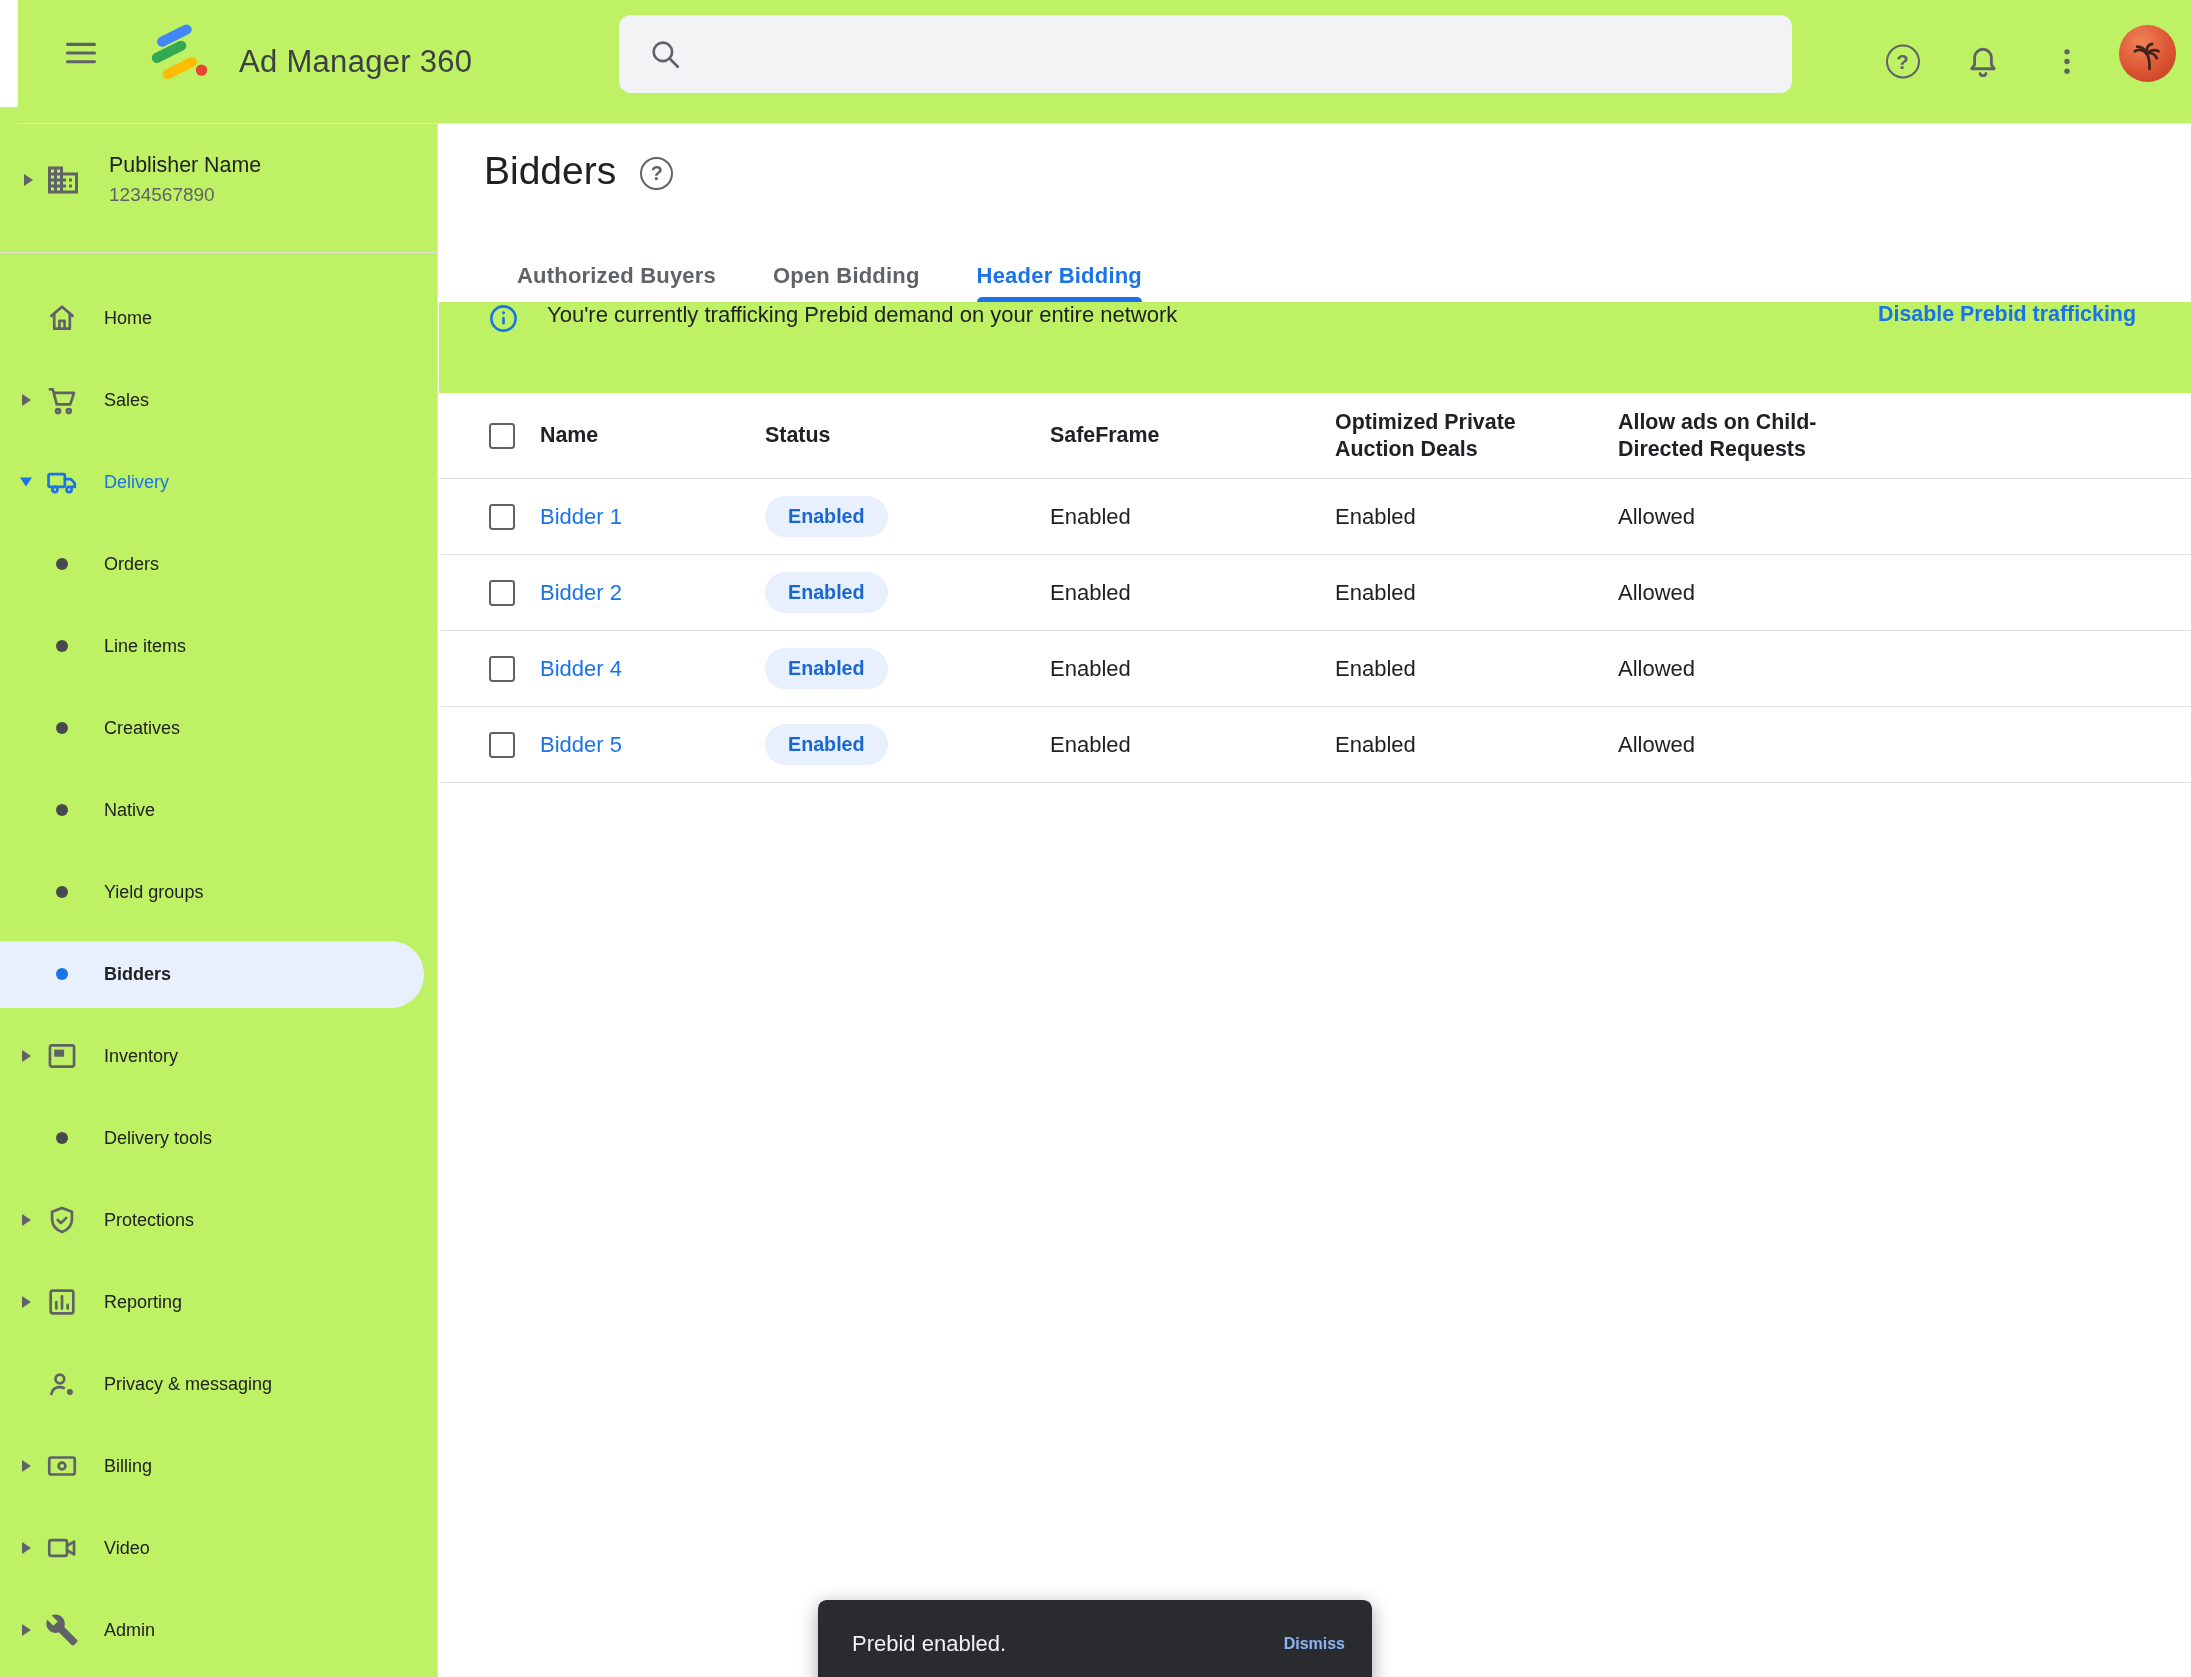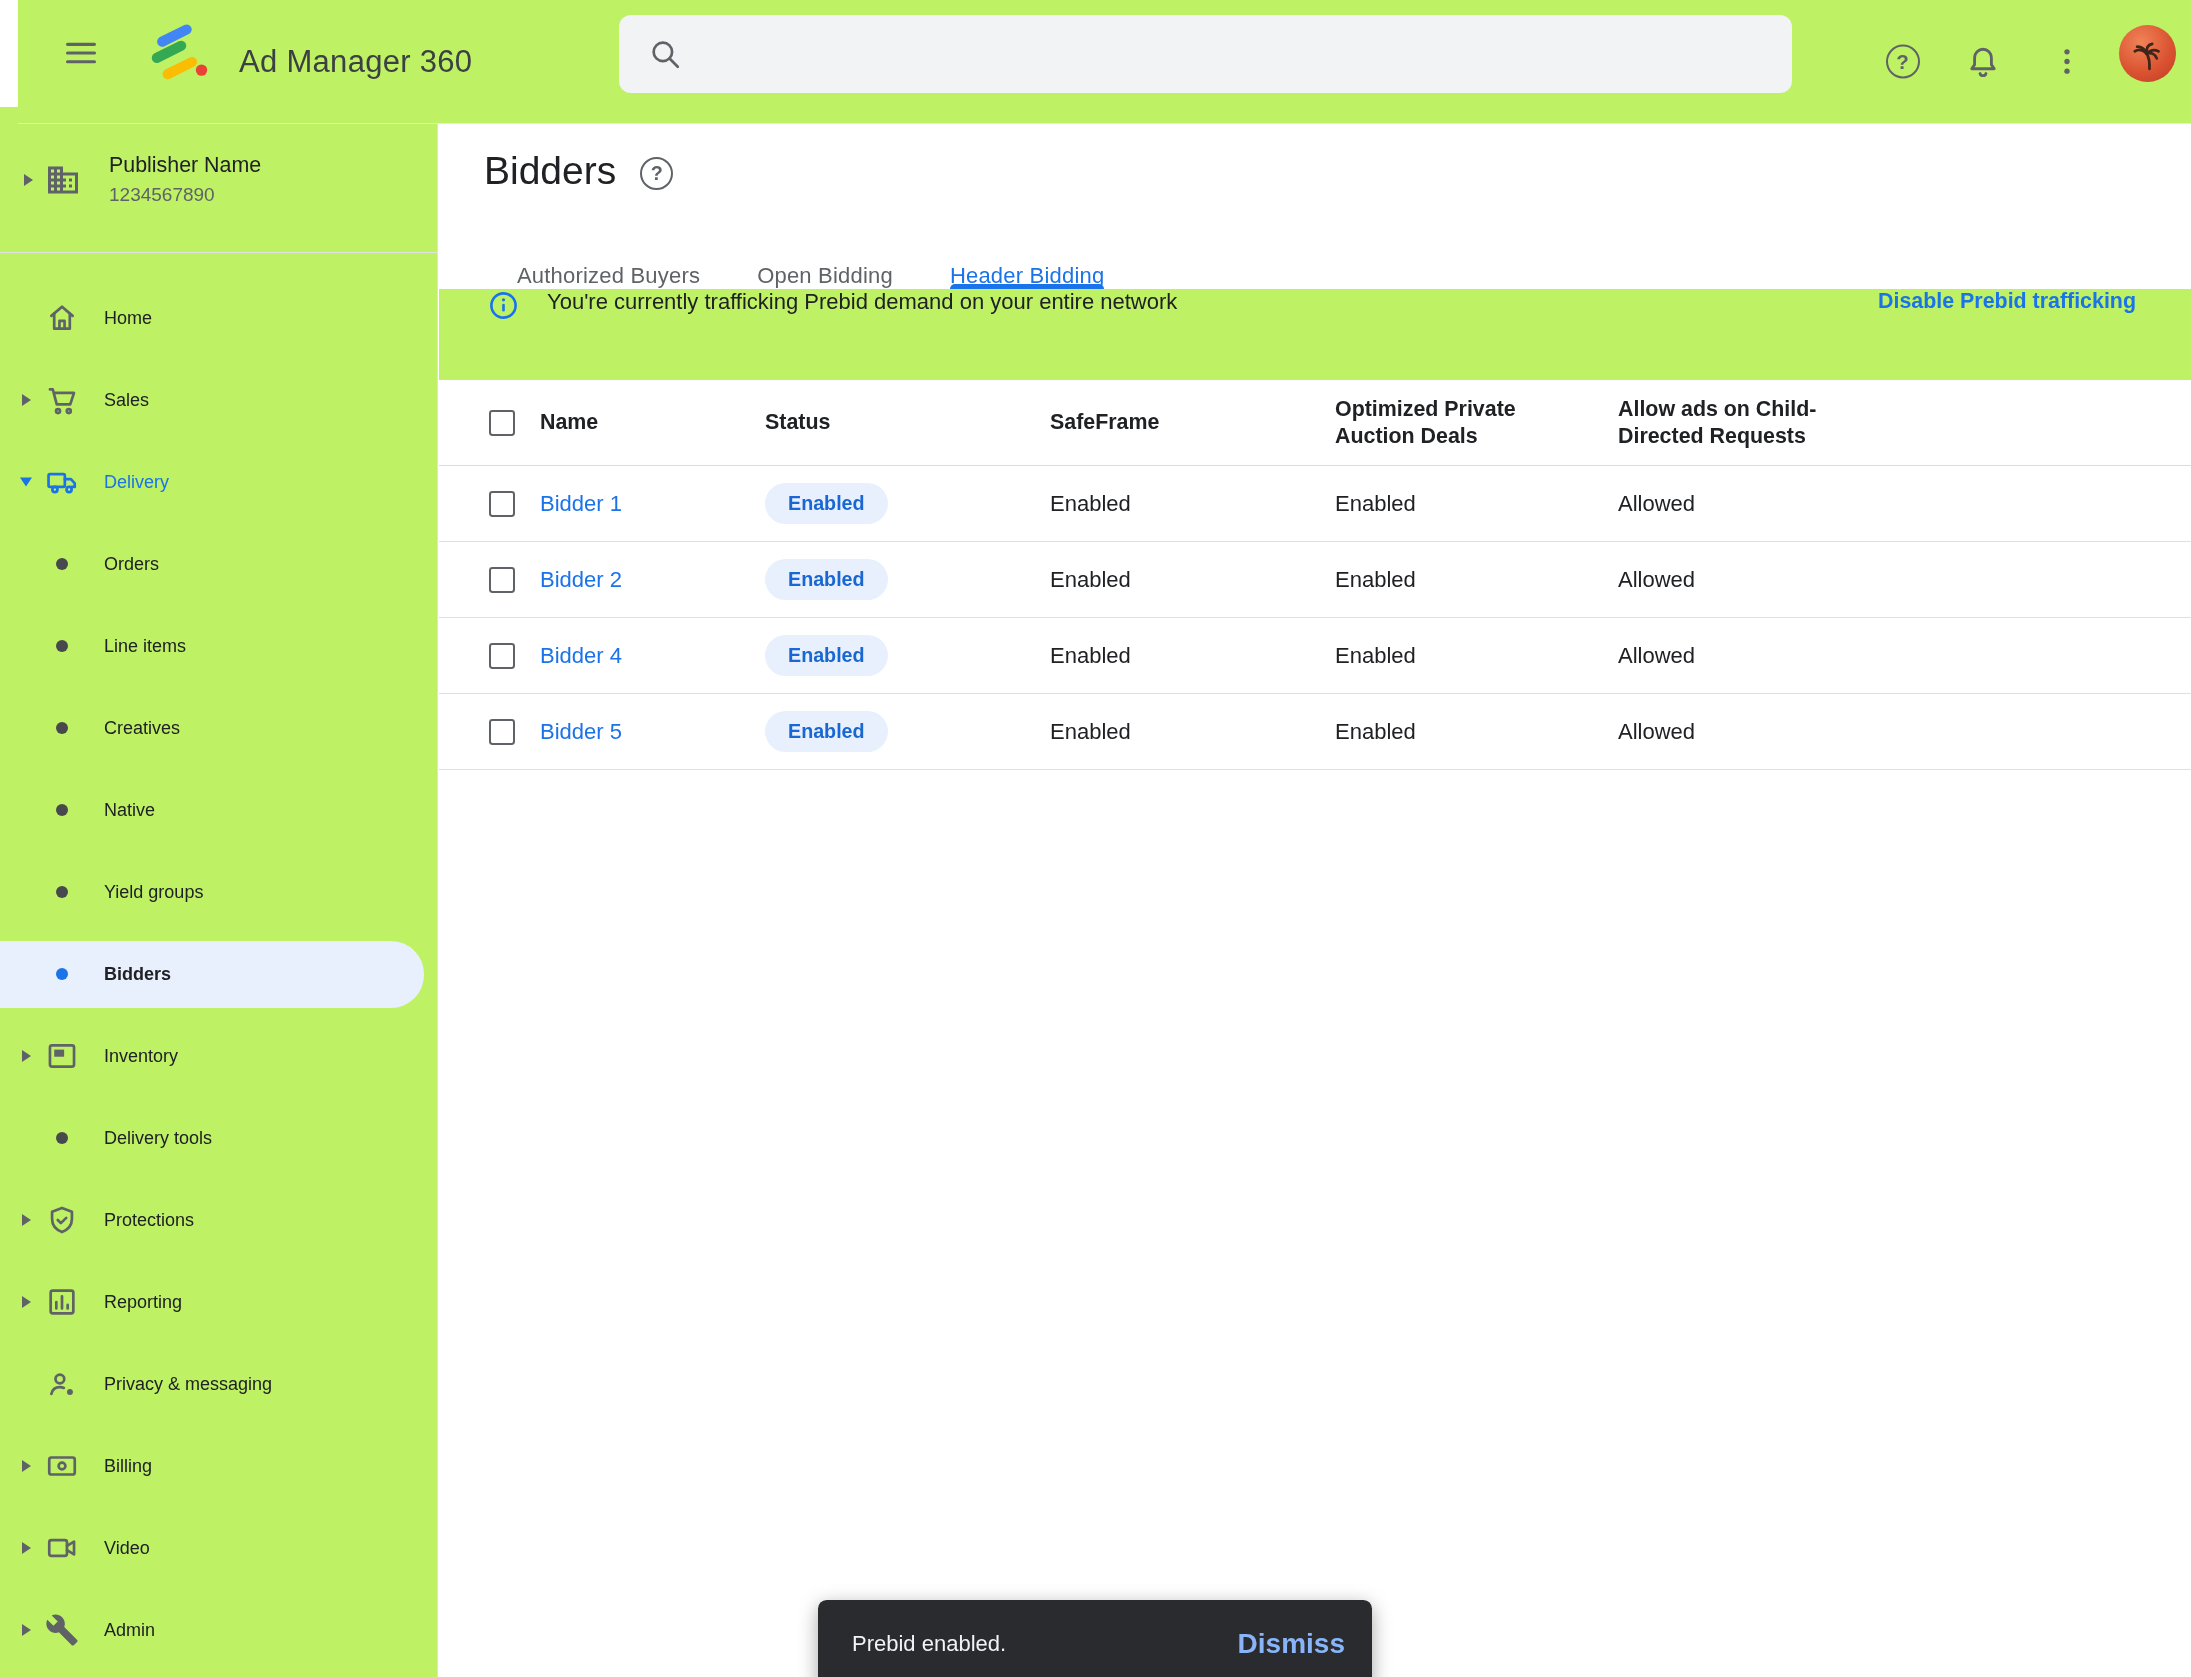--- a/index.html
+++ b/index.html
@@ -36,41 +36,41 @@
   .nav-item.active::before{content:"";position:absolute;left:0;top:7.7px;height:67px;width:424px;background:#e8f0fe;border-radius:0 33px 33px 0}
   .nav-item.active .bullet{background:#1a73e8}
   .nav-item.active .n-label{font-weight:bold}
 
   
   .main{position:absolute;top:107px;left:439px;width:1752px;height:1571px;background:#fff}
   .page-header{display:flex;align-items:center;gap:24px;padding:41px 0 0 45px;height:87px}
   .page-header h1{font-size:39px;font-weight:400;color:#202124;line-height:46px}
   .page-header .q-circle{width:33px;height:33px;border-width:2.1px;font-size:19.7px;margin-top:4.3px;cursor:pointer}
   .tabs{display:flex;padding-left:78px;margin-top:69px}
-  .tab{margin-right:57px;font-size:22px;line-height:26px;font-weight:normal;color:#5f6368;position:relative;cursor:pointer;letter-spacing:0.2px;white-space:nowrap}
+  .tab{margin-right:57px;padding-bottom:13px;font-size:22px;line-height:26px;font-weight:bold;color:#5f6368;position:relative;cursor:pointer;letter-spacing:0.2px;white-space:nowrap}
   .tab.active{color:#1a73e8}
   .tab.active::after{content:"";position:absolute;left:0;right:0;bottom:0;height:5.1px;background:#1a73e8;border-radius:5.1px 5.1px 0 0}
   .banner{height:91px;background:#bef264;display:flex;align-items:flex-start;padding:0 55px 16px 48px}
   .banner .i-icon{width:33px;height:33px;flex:none}
   .banner .b-text{margin-left:27px;font-size:22px;color:#202124;flex:1;white-space:nowrap;overflow:hidden}
   .banner .b-link{font-size:21.4px;font-weight:bold;color:#1a73e8;cursor:pointer;white-space:nowrap;background:none;border:none;font-family:inherit}
 
   .grid{display:grid;grid-template-columns:101px 225px 285px 285px 283px 1fr;align-items:center}
   .thead{min-height:86px;border-bottom:0.9px solid #dadce0}
   .th{font-size:21.4px;font-weight:bold;color:#202124;white-space:pre-line;line-height:27px;padding-right:20.5px}
   .trow{height:76px;border-bottom:0.9px solid #e0e0e0}
   .checkbox{width:26px;height:26px;border:2.6px solid #5f6368;border-radius:3.4px;margin-left:50px;cursor:pointer;background:#fff;display:block}
   .bidder-link{font-size:22px;color:#1a73e8;text-decoration:none;cursor:pointer}
   .pill{display:inline-block;background:#e8f0fe;color:#1967d2;font-size:19.7px;font-weight:bold;padding:9.4px 23px;border-radius:34px}
   .cell{font-size:22px;color:#202124}
 
   
   .snackbar{position:absolute;left:818px;top:1600px;width:554px;height:88px;background:#2a2b2e;border-radius:8.6px;display:flex;align-items:center;padding:0 27px 0 34px;box-shadow:0 5.1px 19px rgba(0,0,0,.35);z-index:20}
   .s-text{font-size:22px;color:#f1f3f4;flex:1}
-  .s-action{font-size:28px;font-weight:bold;color:#8ab4f8;background:none;border:none;cursor:pointer;font-family:inherit}
+  .s-action{font-size:16px;font-weight:bold;color:#8ab4f8;background:none;border:none;cursor:pointer;font-family:inherit}
 </style>
 </head>
 <body>
 
 <header class="topbar">
   <button class="menu-btn">
     <svg width="38" height="38" viewBox="0 0 24 24" fill="none" stroke="#5f6368" stroke-width="2" stroke-linecap="round">
         <path d="M3.5 6.5h17M3.5 12h17M3.5 17.5h17"></path>
       </svg>
   </button>

